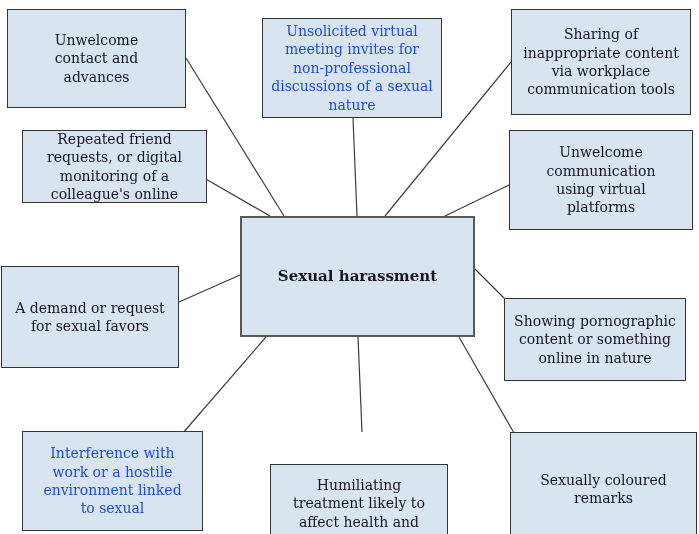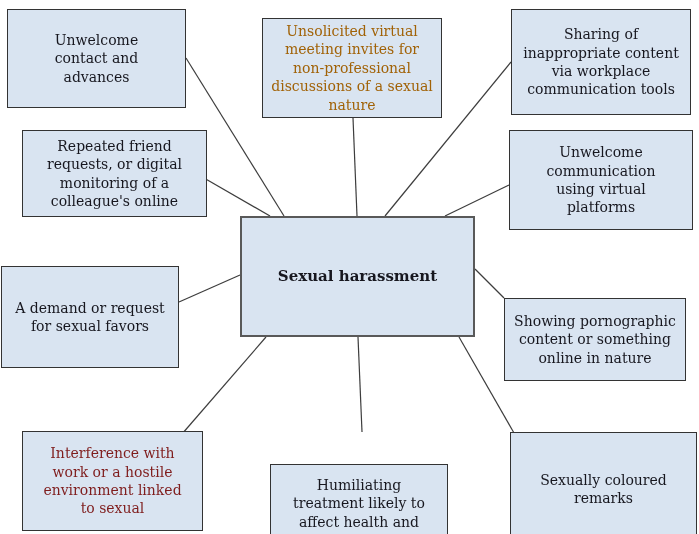--- a/index.html
+++ b/index.html
@@ -59,21 +59,21 @@
       <line x1="511" y1="62" x2="385" y2="216" stroke="#3d3d3d" stroke-width="1.2"></line>
       <line x1="353" y1="118" x2="357" y2="216" stroke="#3d3d3d" stroke-width="1.2"></line>
     </svg>
 
   <div id="center-box" class="node center" style="left: 240px; top: 216px; width: 235px; height: 121px; background: rgb(217, 228, 241); border-color: rgb(89, 89, 89); color: rgb(23, 23, 31);">Sexual harassment</div>
 
   <div id="nodes">
       <div class="node" style="left: 7px; top: 9px; width: 179px; height: 99px; background: rgb(217, 228, 241); border-color: rgb(51, 51, 51); color: rgb(23, 23, 31);">Unwelcome
 contact and
 advances</div>
-      <div class="node" style="left: 262px; top: 18px; width: 180px; height: 100px; background: rgb(217, 228, 241); border-color: rgb(51, 51, 51); color: #a16207;">Unsolicited virtual
+      <div class="node" style="left: 262px; top: 18px; width: 180px; height: 100px; background: rgb(217, 228, 241); border-color: rgb(51, 51, 51); color: #1d4ed8;">Unsolicited virtual
 meeting invites for
 non-professional
 discussions of a sexual
 nature</div>
       <div class="node" style="left: 511px; top: 9px; width: 180px; height: 106px; background: rgb(217, 228, 241); border-color: rgb(51, 51, 51); color: rgb(23, 23, 31);">Sharing of
 inappropriate content
 via workplace
 communication tools</div>
       <div class="node" style="left: 509px; top: 130px; width: 184px; height: 100px; background: rgb(217, 228, 241); border-color: rgb(51, 51, 51); color: rgb(23, 23, 31);">Unwelcome
 communication
@@ -81,24 +81,24 @@
 platforms</div>
       <div class="node" style="left: 504px; top: 298px; width: 182px; height: 83px; background: rgb(217, 228, 241); border-color: rgb(51, 51, 51); color: rgb(23, 23, 31);">Showing pornographic
 content or something
 online in nature</div>
       <div class="node" style="left: 510px; top: 432px; width: 187px; height: 114px; background: rgb(217, 228, 241); border-color: rgb(51, 51, 51); color: rgb(23, 23, 31);">Sexually coloured
 remarks</div>
       <div class="node" style="left: 270px; top: 432px; width: 178px; height: 97px; background: rgb(217, 228, 241); border-color: rgb(51, 51, 51); color: rgb(23, 23, 31); margin-top: 32px;">Humiliating
 treatment likely to
 affect health and
 safety</div>
-      <div class="node" style="left: 22px; top: 431px; width: 181px; height: 100px; background: rgb(217, 228, 241); border-color: rgb(51, 51, 51); color: #7f1d1d;">Interference with
+      <div class="node" style="left: 22px; top: 431px; width: 181px; height: 100px; background: rgb(217, 228, 241); border-color: rgb(51, 51, 51); color: #1d4ed8;">Interference with
 work or a hostile
 environment linked
 to sexual</div>
       <div class="node" style="left: 1px; top: 266px; width: 178px; height: 102px; background: rgb(217, 228, 241); border-color: rgb(51, 51, 51); color: rgb(23, 23, 31);">A demand or request
 for sexual favors</div>
-      <div class="node" style="left: 22px; top: 130px; width: 185px; height: 87px; background: rgb(217, 228, 241); border-color: rgb(51, 51, 51); color: rgb(23, 23, 31);">Repeated friend
+      <div class="node" style="left: 22px; top: 130px; width: 185px; height: 73px; background: rgb(217, 228, 241); border-color: rgb(51, 51, 51); color: rgb(23, 23, 31);">Repeated friend
 requests, or digital
 monitoring of a
 colleague's online</div>
     </div>
 </div>
 
 </body></html>

